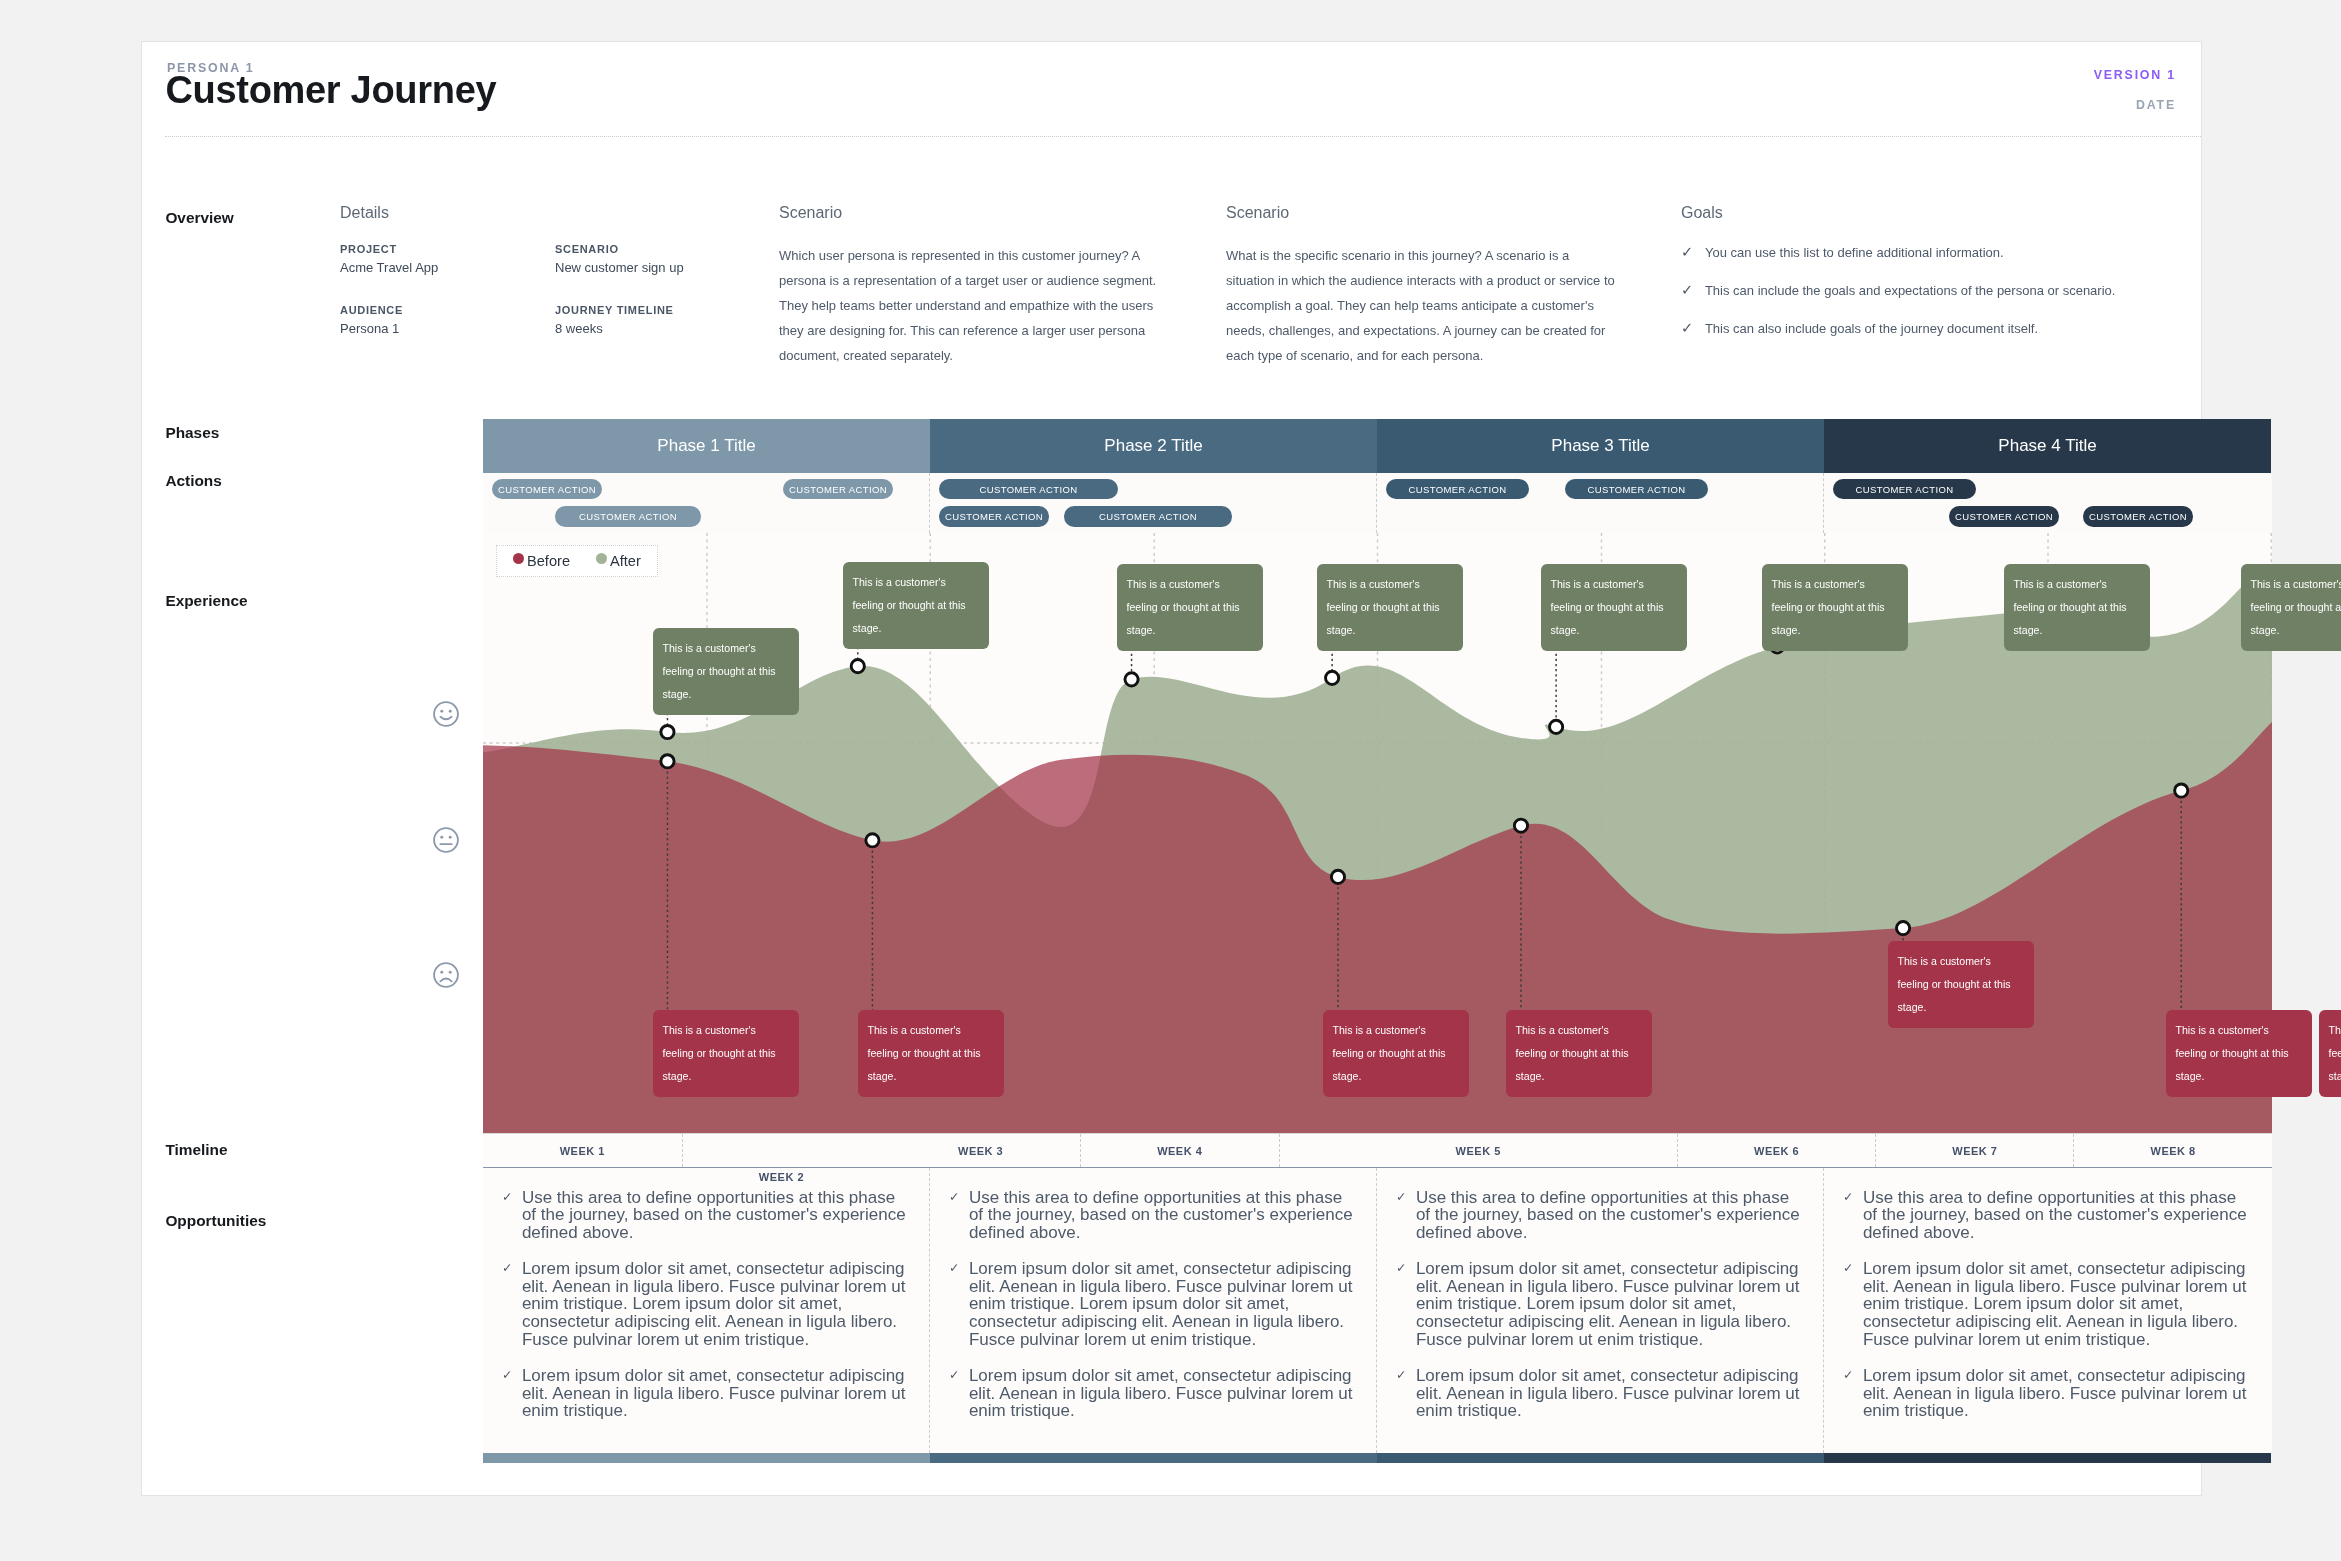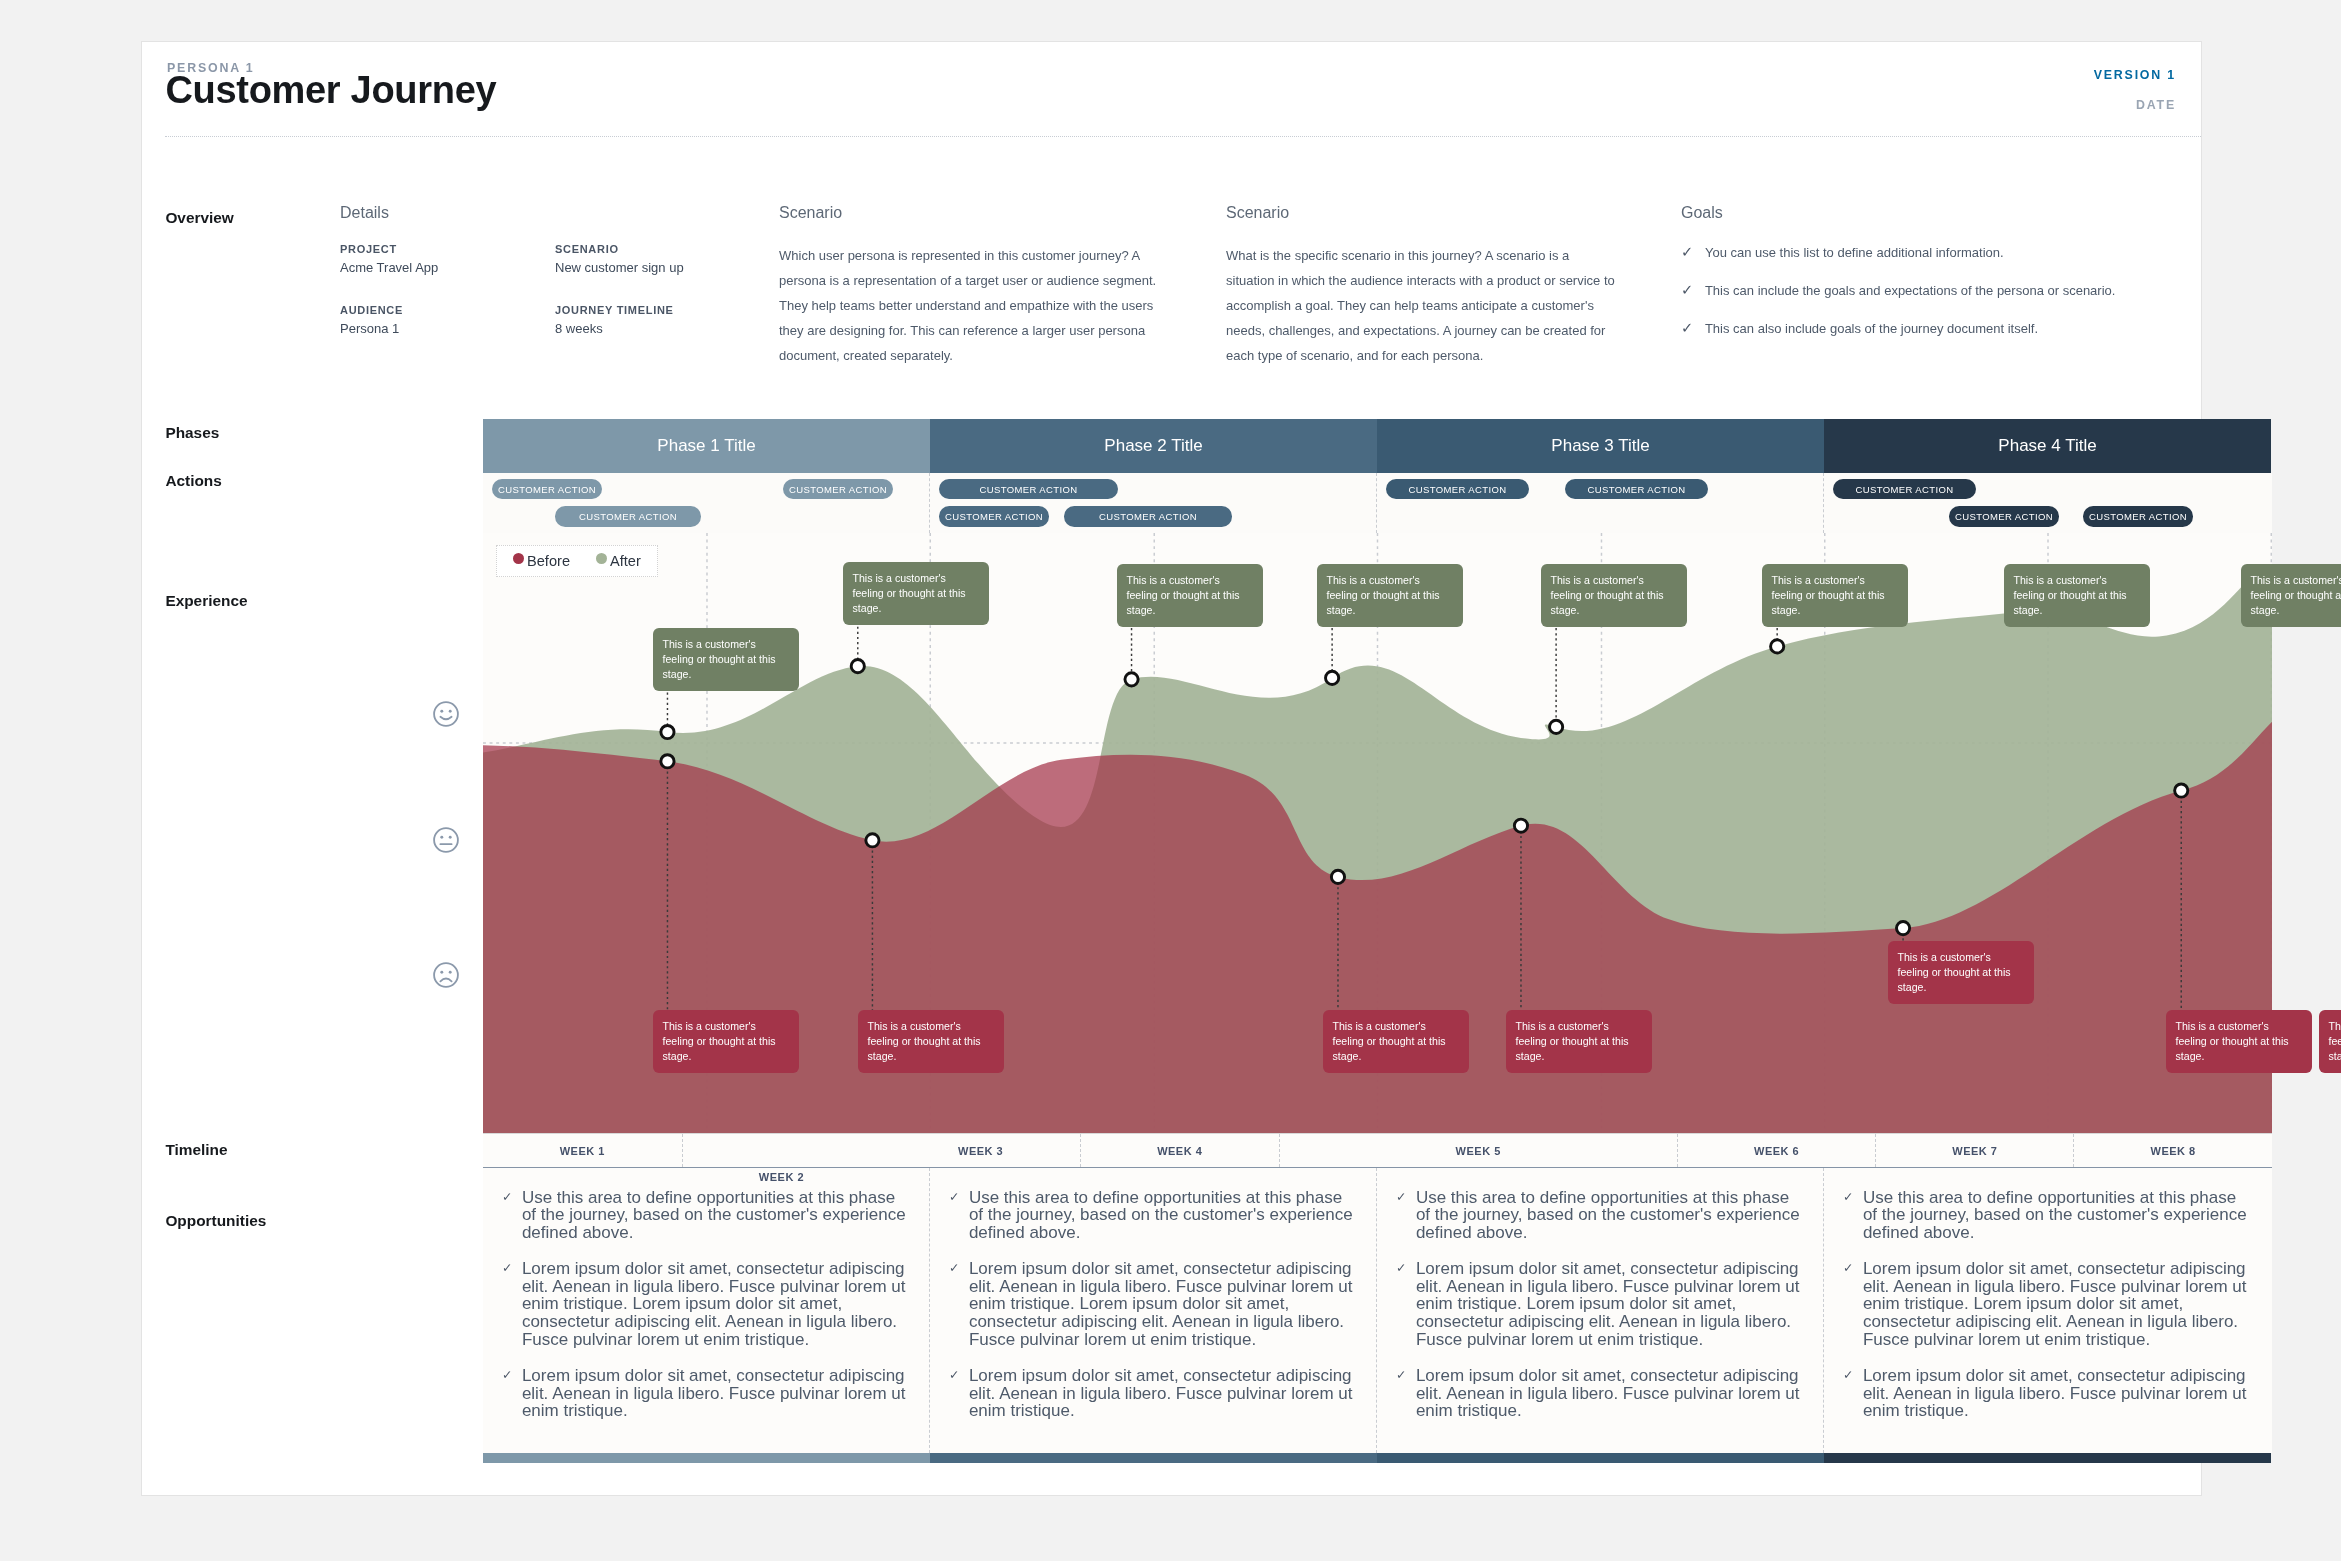--- a/index.html
+++ b/index.html
@@ -22,21 +22,21 @@
   .hdr .persona {
     position:absolute; left:25px; top:19px;
     font-size:12.4px; letter-spacing:1.8px; font-weight:700; color:#8b97a8;
   }
   .hdr .title {
     position:absolute; left:23.4px; top:27px;
     font-size:38px; font-weight:700; color:#16191d; letter-spacing:-0.3px;
   }
   .hdr .version {
     position:absolute; right:25px; top:26px;
-    font-size:12.4px; letter-spacing:1.8px; font-weight:700; color:#0369a1;
+    font-size:12.4px; letter-spacing:1.8px; font-weight:700; color:#8b5cf6;
   }
   .hdr .date {
     position:absolute; right:25px; top:56px;
     font-size:12.4px; letter-spacing:1.8px; font-weight:700; color:#9aa5b3;
   }
   .hdr-rule {
     position:absolute; left:23.4px; right:0; top:94px; height:0;
     border-top:1.5px dotted #c8cdd4;
   }
 
@@ -79,21 +79,21 @@
     position:absolute; left:13px; top:11.7px;
     background:#ffffff; border:1.5px dotted #d3d3d3;
     padding:7.3px 16px; display:flex; gap:26px; align-items:center;
     z-index:6;
   }
   .legend-item { display:flex; align-items:flex-start; gap:3px; font-size:14.6px; color:#2c3440; }
   .legend-dot { width:11px; height:11px; border-radius:50%; }
 
   .note {
     position:absolute; width:146px; border-radius:5.9px;
-    padding:8.8px 9.5px; color:#ffffff; font-size:10.6px; line-height:15px;
+    padding:8.8px 9.5px; color:#ffffff; font-size:10.6px; line-height:23px;
     z-index:5;
   }
   .note.green { background:#708064; }
   .note.red   { background:#a33449; }
 
   .faces { position:absolute; left:290px; top:377px; width:44px; }
   .face { position:absolute; width:28px; height:28px; }
 
   
   .timeline-row { display:flex; height:35px; background:#fdfcfa;

